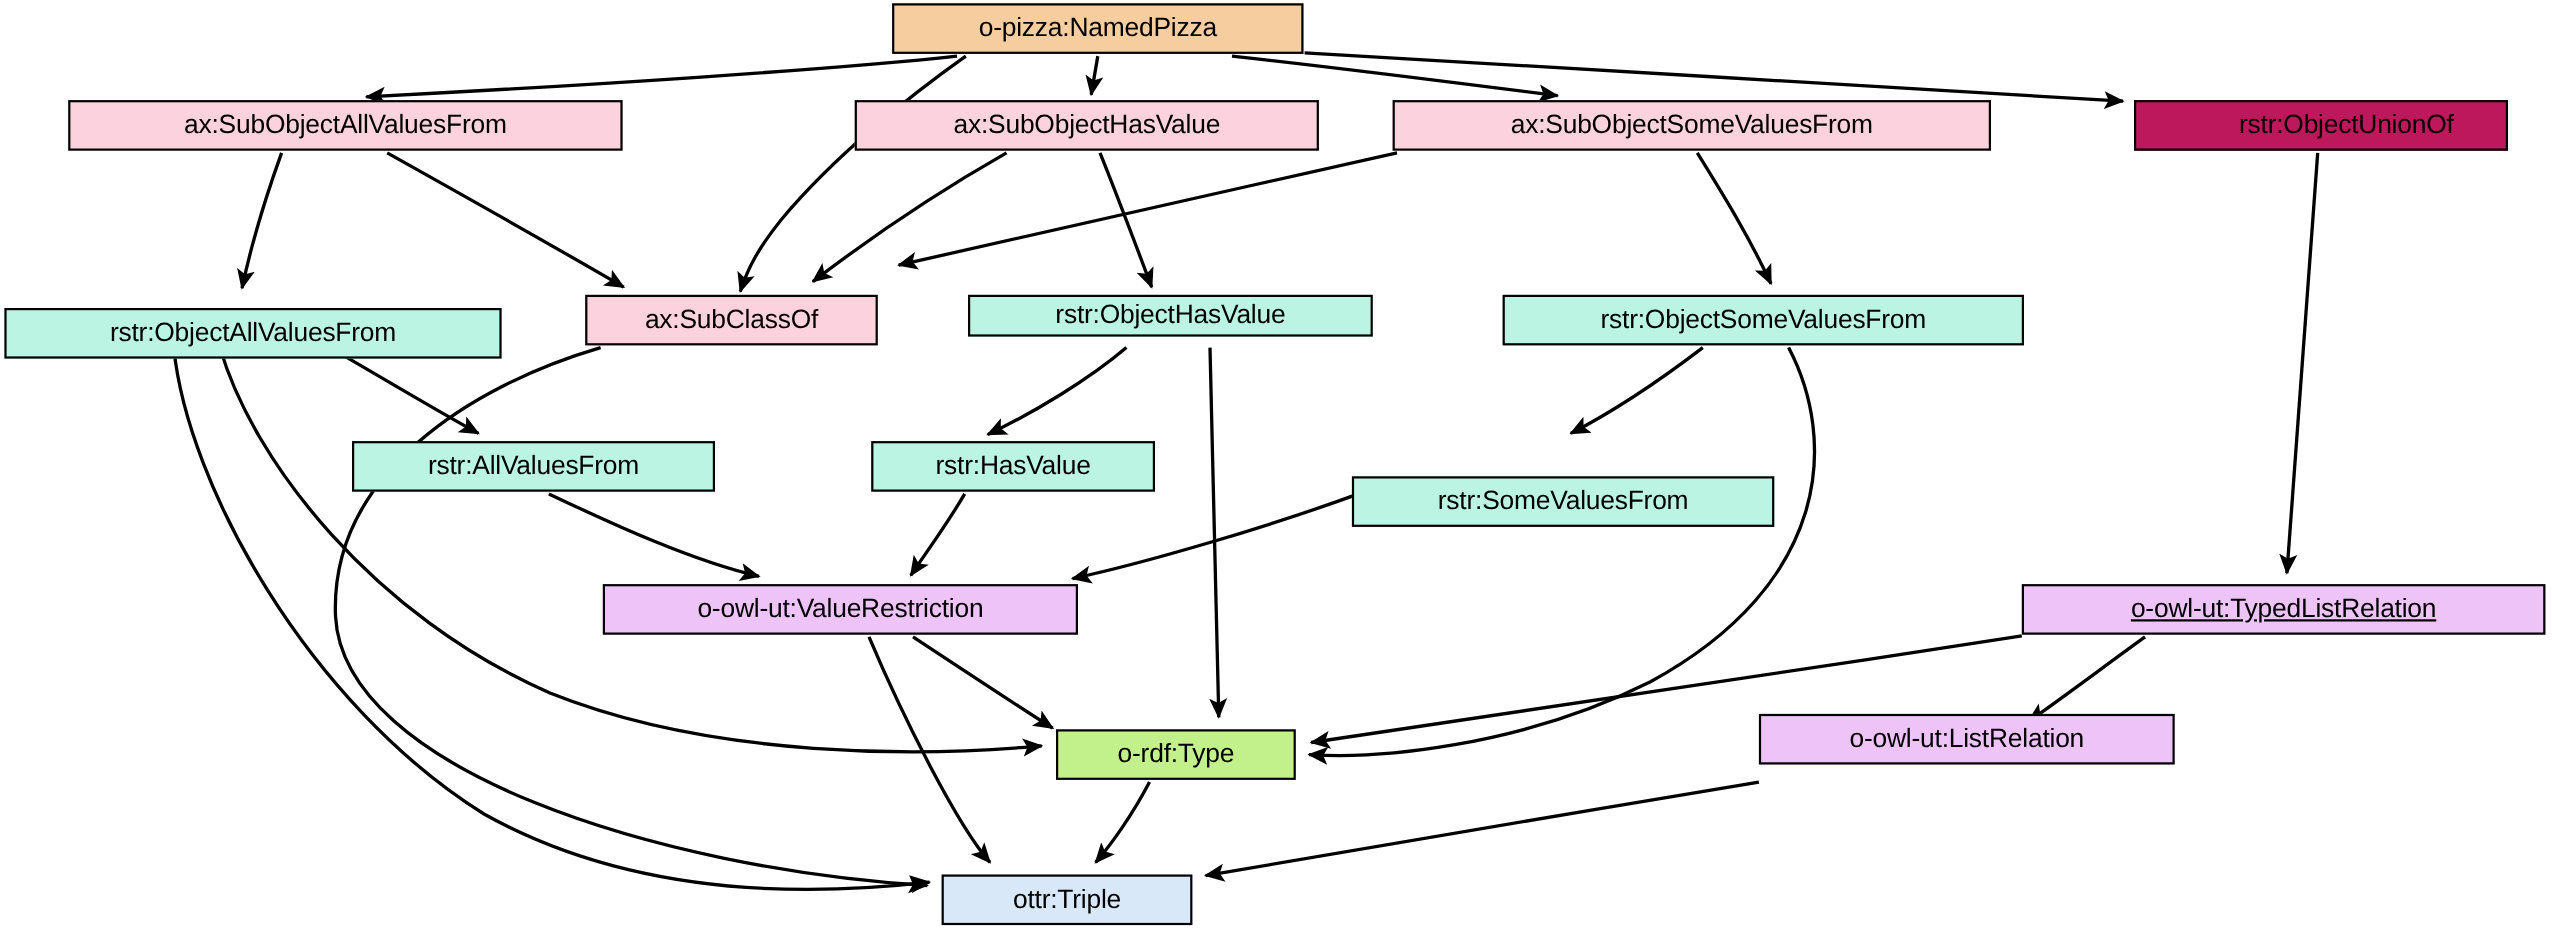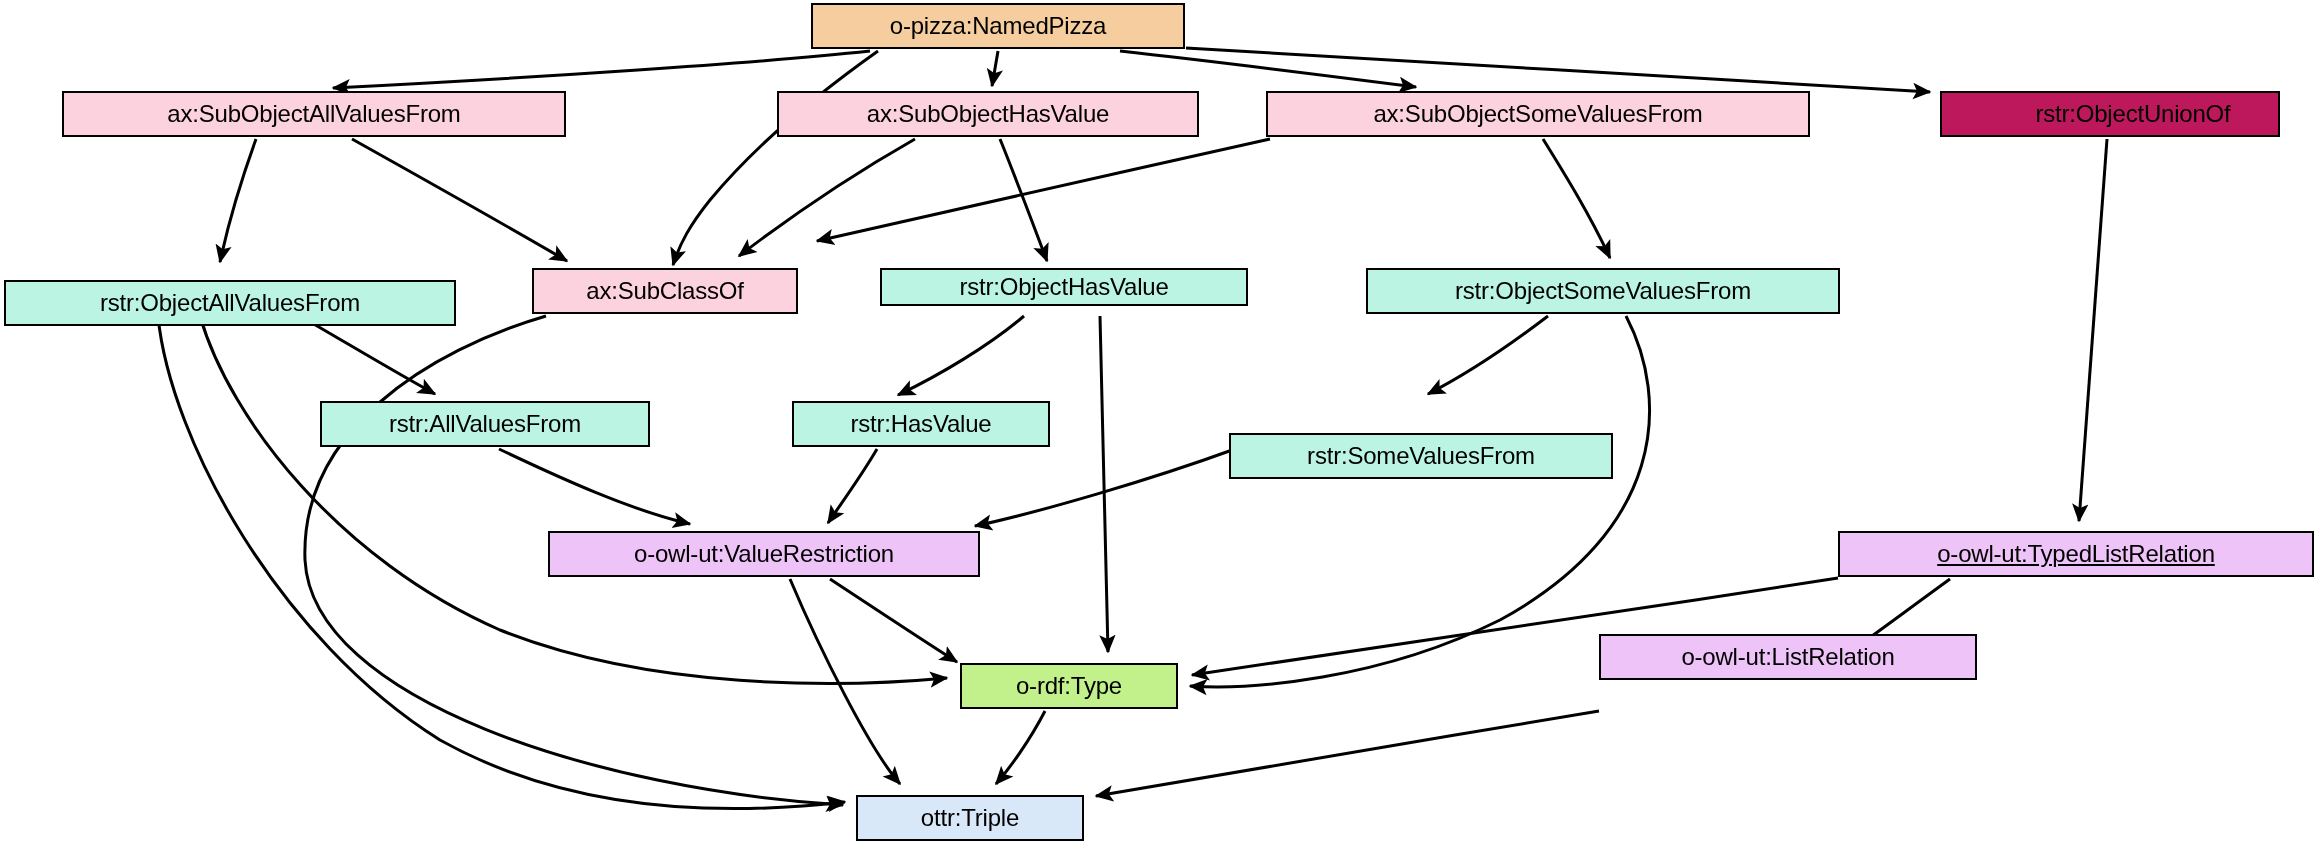--- a/index.html
+++ b/index.html
@@ -152,21 +152,21 @@
   </div>
 
   <div class="node" style="left:1838px;top:531px;width:476px;height:46px;background:#eec3f7;text-decoration:underline;">
     <span class="node-label">o-owl-ut:TypedListRelation</span>
   </div>
 
   <div class="node" style="left:960px;top:663px;width:218px;height:46px;background:#c2f08a;">
     <span class="node-label">o-rdf:Type</span>
   </div>
 
-  <div class="node" style="left:1599px;top:634px;width:378px;height:46px;background:#eec3f7;">
+  <div class="node" style="left:1599px;top:649px;width:378px;height:46px;background:#eec3f7;">
     <span class="node-label">o-owl-ut:ListRelation</span>
   </div>
 
   <div class="node" style="left:856px;top:795px;width:228px;height:46px;background:#d9e8f8;">
     <span class="node-label">ottr:Triple</span>
   </div>
 
 </div>
 
 </body></html>

